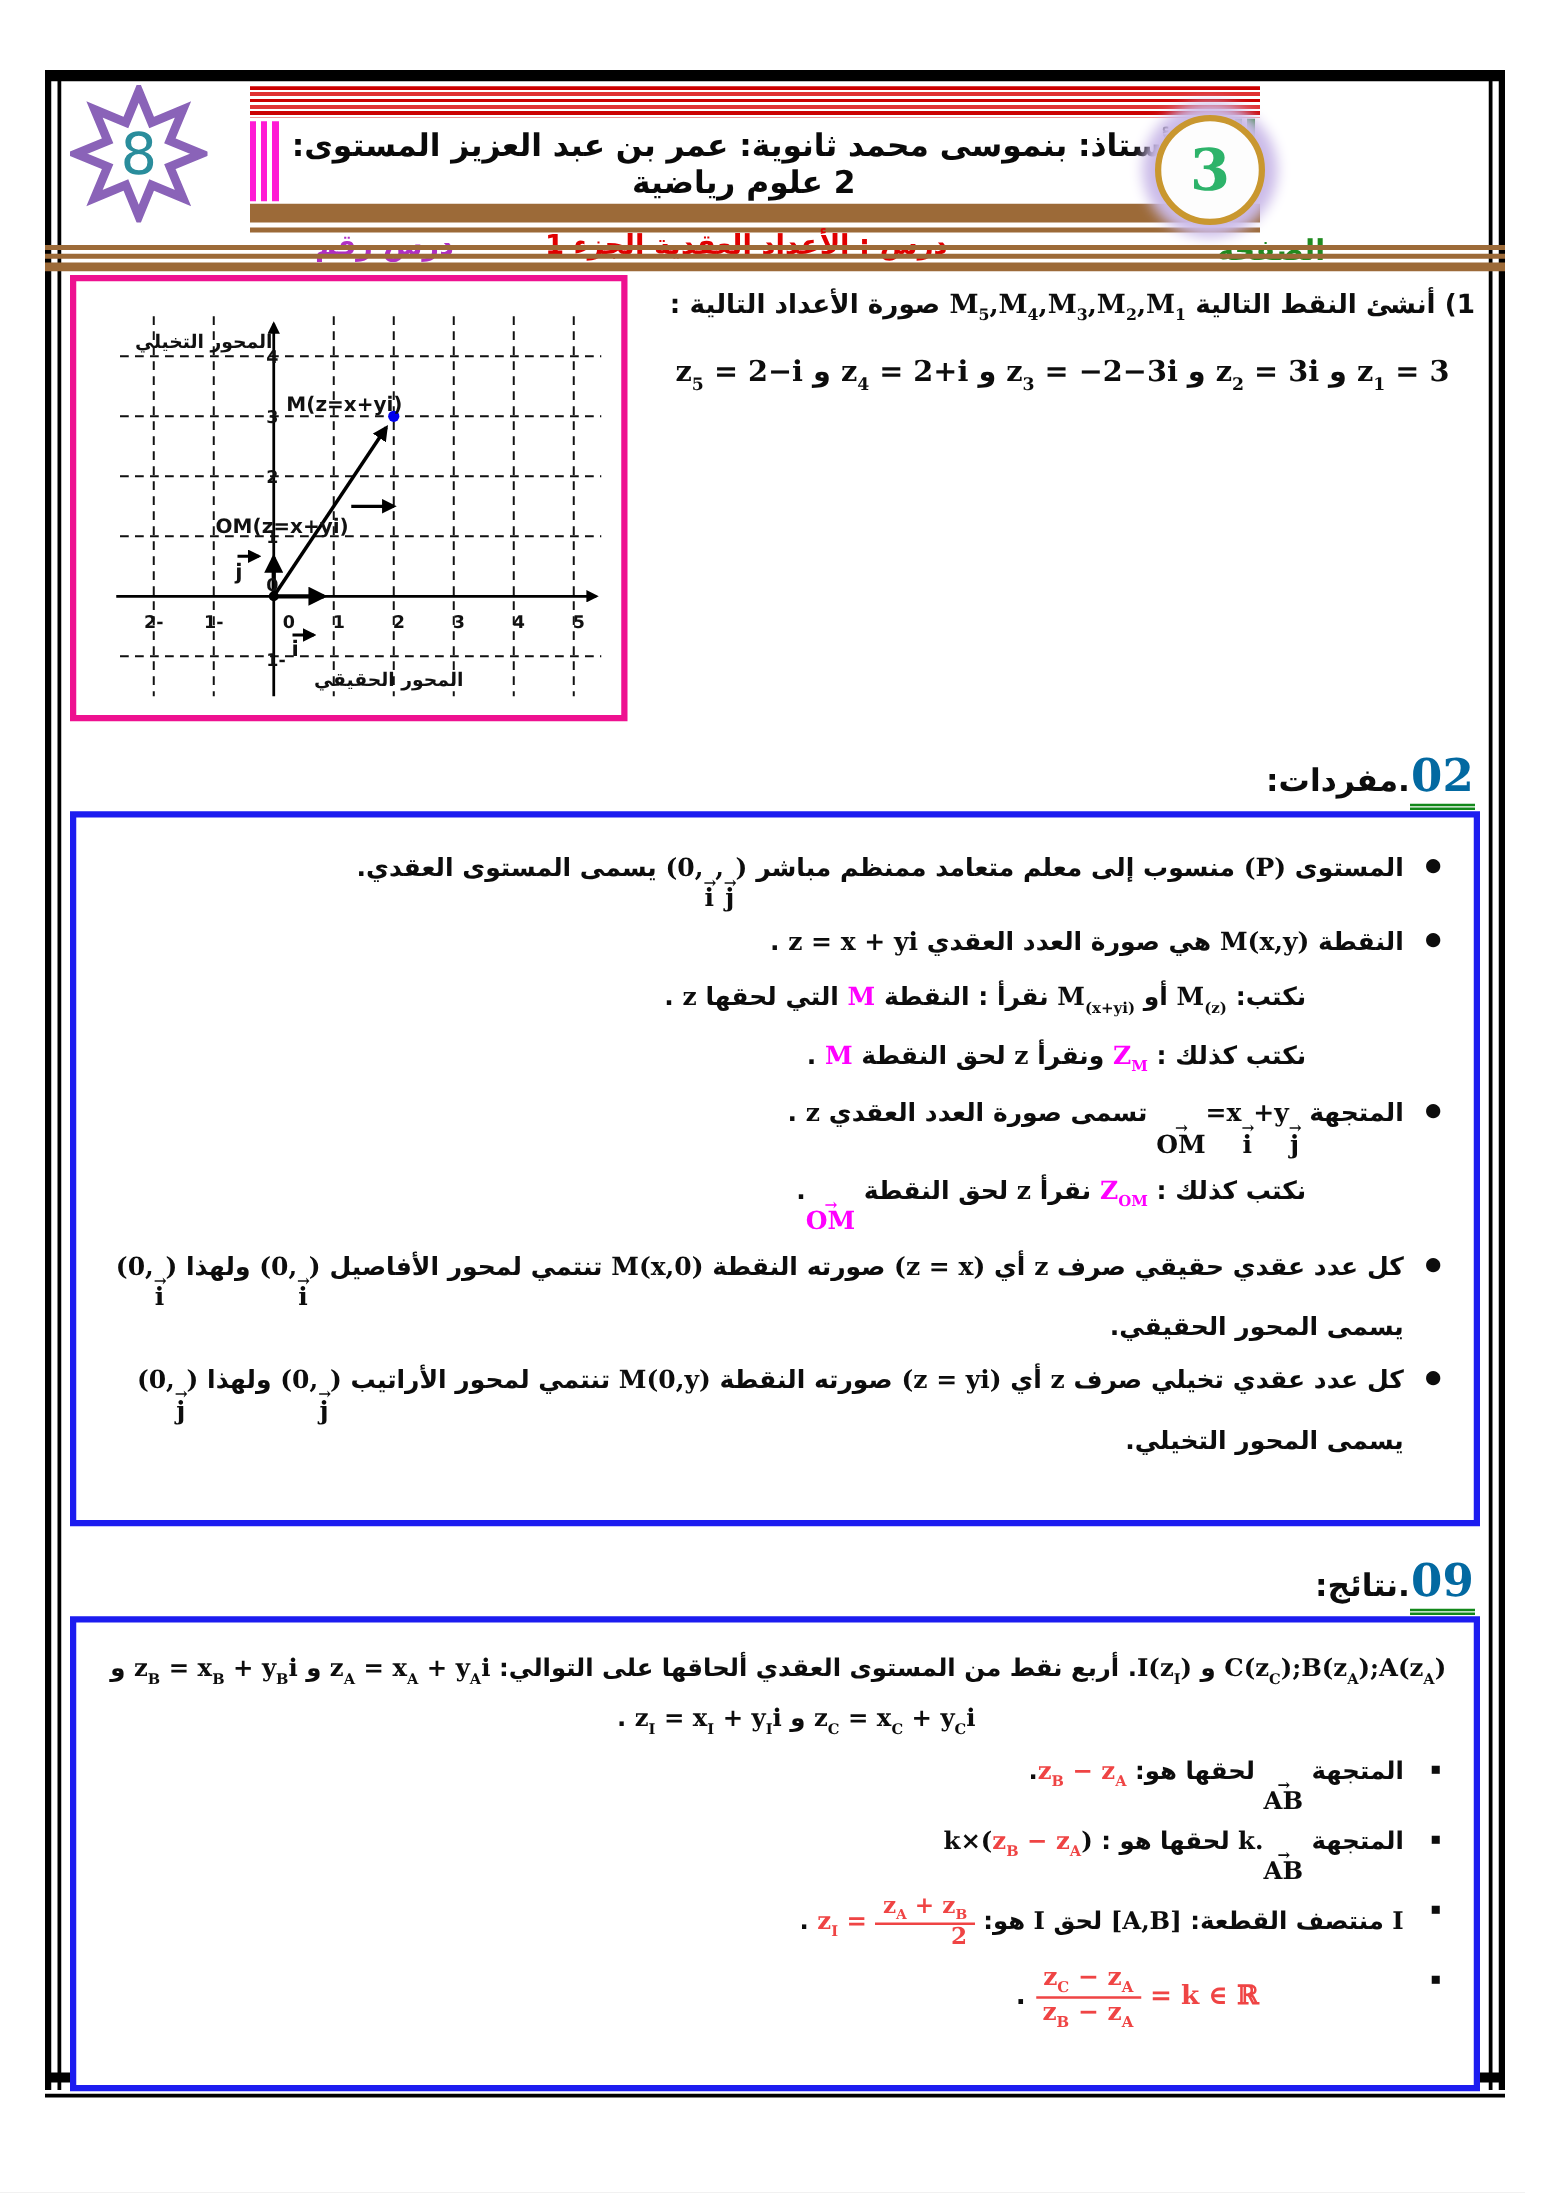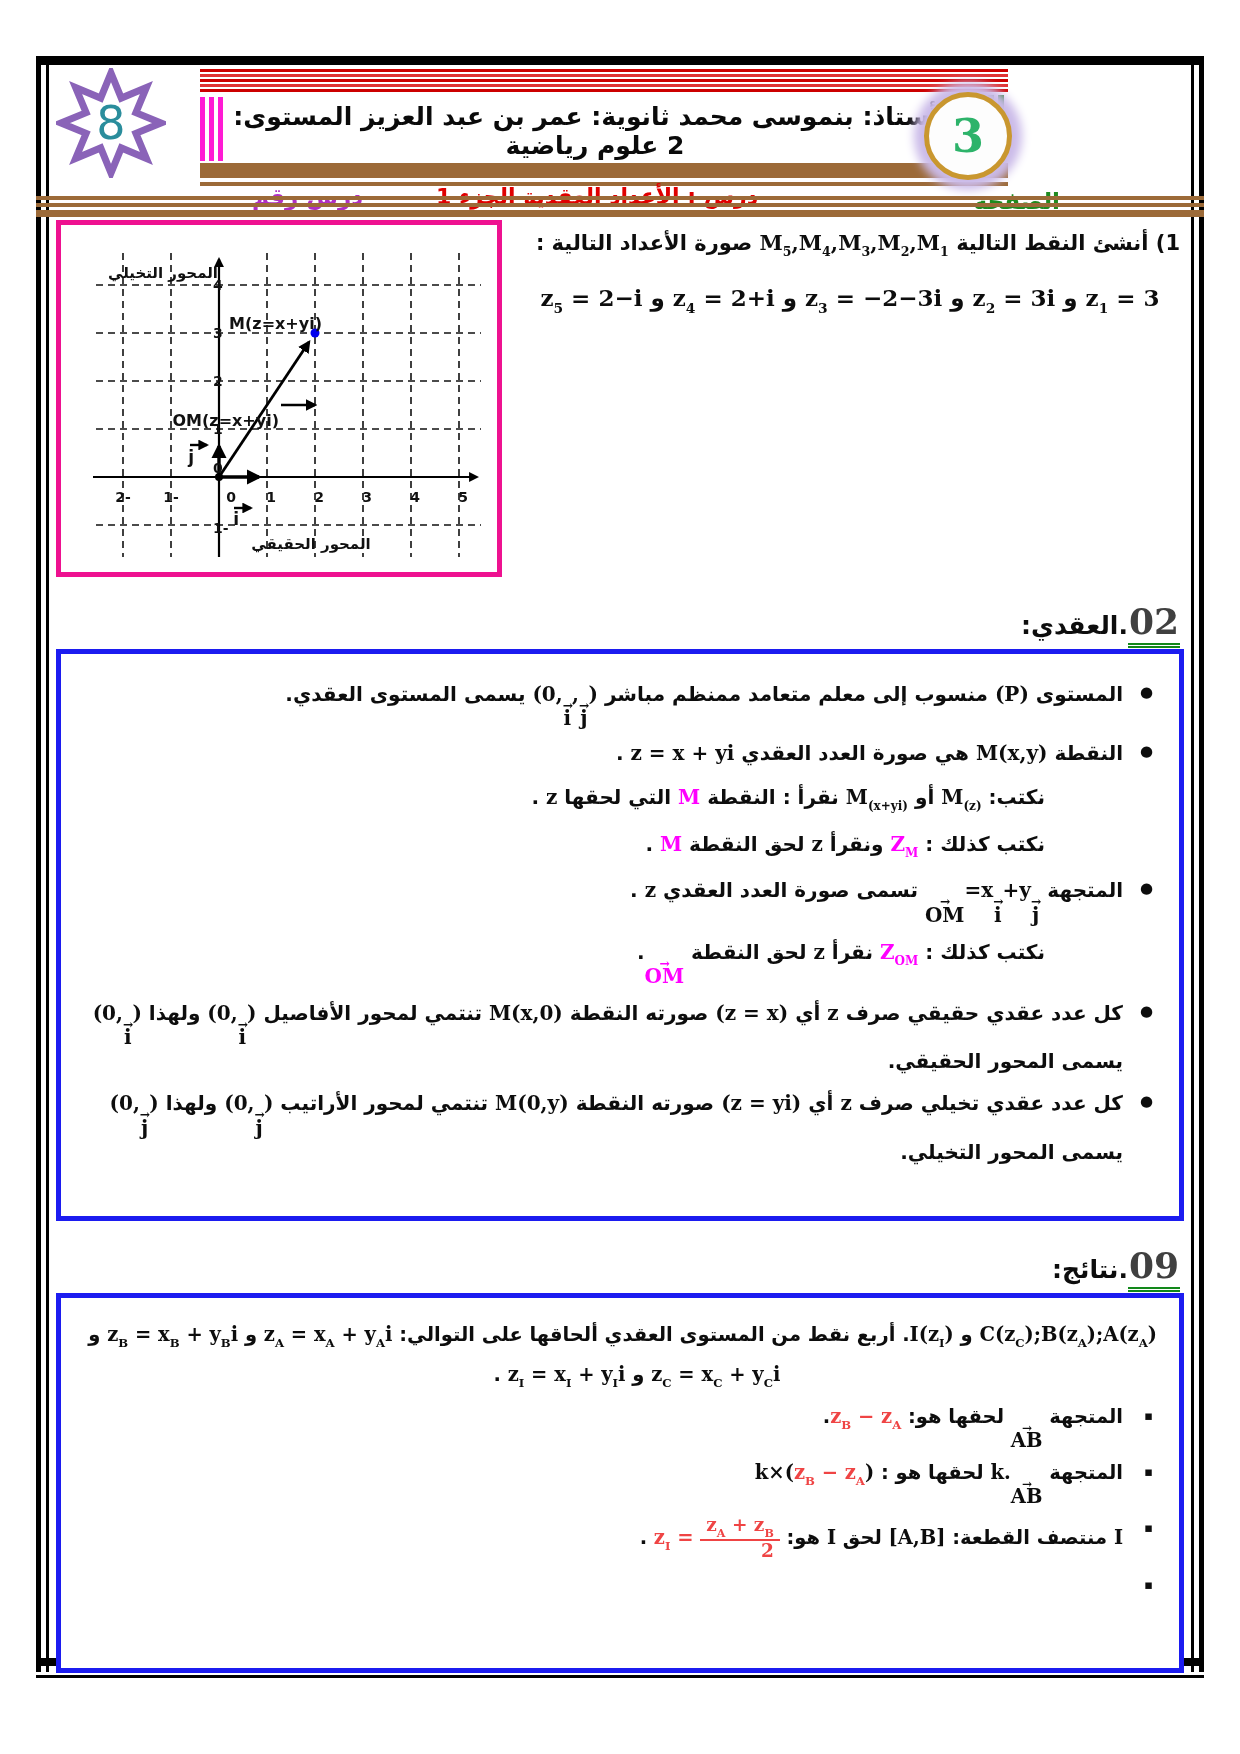--- a/index.html
+++ b/index.html
@@ -49,21 +49,21 @@
   m{direction:ltr;unicode-bidi:isolate;font-family:"DejaVu Serif",serif;}
   sub{font-size:0.6em;vertical-align:-0.5em;}
   vec{display:inline-flex;flex-direction:column;align-items:center;line-height:0.85;vertical-align:-0.45em;}
   vec::before{content:"→";font-size:0.62em;line-height:0.75;letter-spacing:-1px;}
   frac{display:inline-flex;flex-direction:column;align-items:flex-end;vertical-align:middle;line-height:1.1;font-size:0.95em;}
   num{display:block;border-bottom:2px solid currentColor;padding:0 6px;}
   den{display:block;padding:0 6px;}
   rd{color:#ef4444;} mg{color:#ff00ff;}
   
   .sec-head{margin:26px 4px 10px 0;text-align:right;line-height:1;}
-  .sec-num{font-family:"DejaVu Serif",serif;font-size:36px;font-weight:bold;color:#404040;
+  .sec-num{font-family:"DejaVu Serif",serif;font-size:36px;font-weight:bold;color:#0369a1;
     border-bottom:5px double #12881a;padding:0 1px 1px 1px;}
   .sec-title{font-size:25px;font-weight:bold;color:#0d0d0d;}
   
   .bluebox{border:5px solid #1c1cf0;background:#fff;padding:14px 22px 12px 16px;}
   .vocabbox{min-height:536px;}
   .resbox{min-height:344px;}
   .li{position:relative;padding-right:34px;margin:11px 0;font-size:20px;font-weight:bold;line-height:1.55;text-align:right;}
   .li .blt{position:absolute;right:4px;top:0.1em;font-size:15px;}
   .li.sq .blt{font-size:13px;top:0.3em;}
   .note{margin:13px 0;padding-right:112px;font-size:20px;font-weight:bold;line-height:1.55;text-align:right;}
@@ -181,21 +181,21 @@
             <text x="142" y="308">-1</text>
           </g>
 
           <text x="92" y="53" font-size="15" text-anchor="middle">المحور التخيلي</text>
           <text x="240" y="324" font-size="15" text-anchor="middle">المحور الحقيقي</text>
         </svg>
       </div>
     </div>
 
     <h2 class="sec-head">
-      <span class="sec-num">02</span><span class="sec-title">.العقدي:</span>
+      <span class="sec-num">02</span><span class="sec-title">.مفردات:</span>
     </h2>
 
     <div class="bluebox vocabbox">
       <div class="li">
         <span class="blt">●</span>
         <span>المستوى <m>(P)</m> منسوب إلى معلم متعامد ممنظم مباشر <m>(0,<vec>i</vec>,<vec>j</vec>)</m> يسمى المستوى العقدي.</span>
       </div>
       <div class="li">
         <span class="blt">●</span>
         <span>النقطة <m>M(x,y)</m> هي صورة العدد العقدي <m>z = x + yi</m> .</span>
@@ -235,16 +235,20 @@
       <div class="li sq">
         <span class="blt">▪</span>
         <span><m>I</m> منتصف القطعة: <m>[A,B]</m> لحق <m>I</m> هو: <m><rd>z<sub>I</sub> = <frac>
                   <num>z<sub>A</sub> + z<sub>B</sub></num>
                   <den>2</den>
                 </frac></rd></m> .</span>
       </div>
       <div class="li sq">
         <span class="blt">▪</span>
       </div>
+      <p class="rformula"><m><rd><frac>
+                <num>z<sub>C</sub> − z<sub>A</sub></num>
+                <den>z<sub>B</sub> − z<sub>A</sub></den>
+              </frac> = k ∈ ℝ</rd></m> .</p>
     </div>
 
   </div>
 </div>
 
 </body></html>

